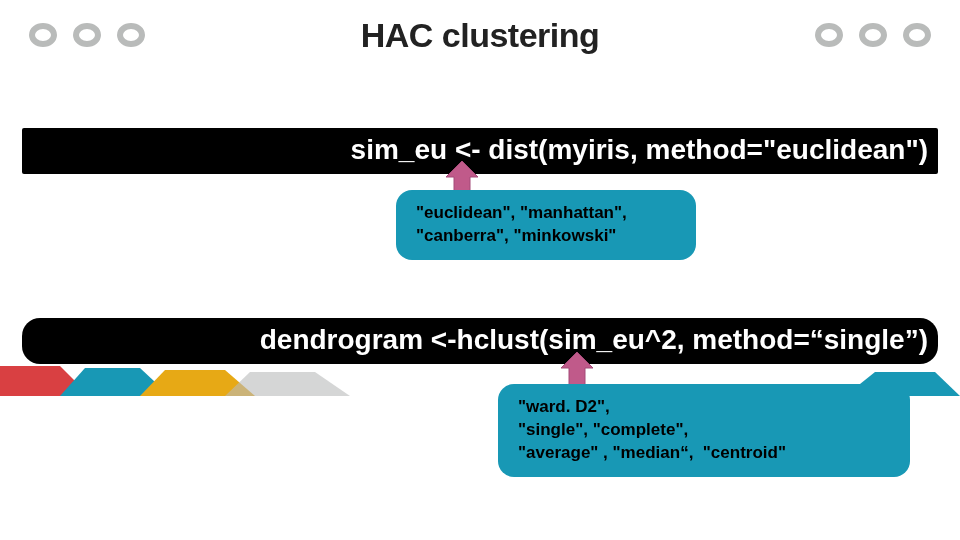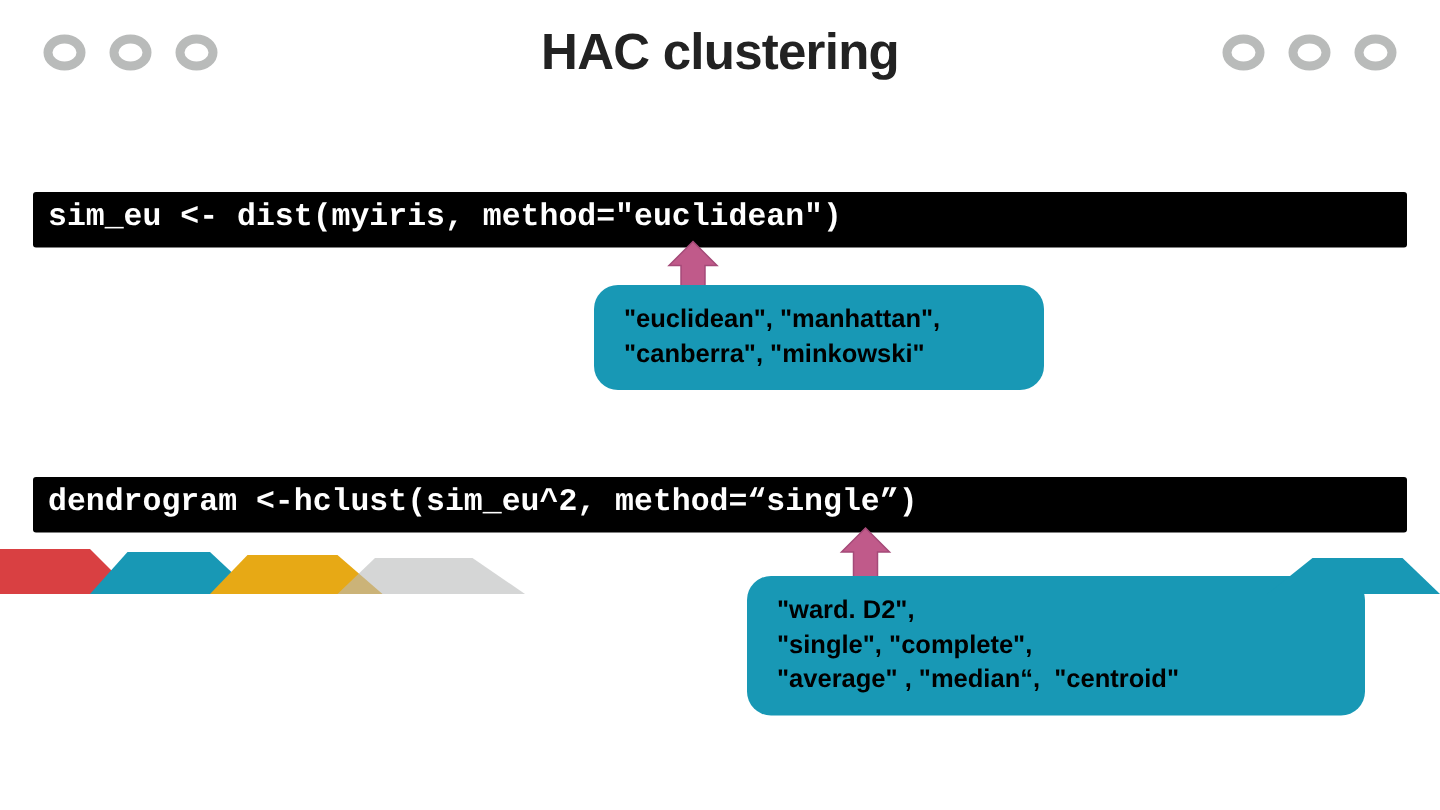--- a/index.html
+++ b/index.html
@@ -2,23 +2,23 @@
 <html><head>
 <meta charset="utf-8">
 <style>
   * { box-sizing: border-box; margin: 0; padding: 0; }
   html, body { width: 960px; height: 540px; font-family: "Segoe UI", Arial, sans-serif; background: #fff; overflow: hidden; }
   .slide { position: relative; width: 960px; height: 396px; }
   .title-row { display: flex; align-items: center; justify-content: space-between; padding: 6px 28px 0 28px; height: 64px; }
   .ooo { display: flex; gap: 14px; }
   .ooo svg { display: block; }
   .title { font-size: 34px; font-weight: 600; color: #222; letter-spacing: -0.5px; }
-  .codebar { position: absolute; left: 22px; right: 22px; background: #000; color: #fff; font-family: Liberation Mono, monospace; font-weight: bold; font-size: 21px; padding: 6px 10px 8px 10px; border-radius: 2px; }
+  .codebar { position: absolute; left: 22px; right: 22px; background: #000; color: #fff; font-family: Liberation Sans, sans-serif; font-weight: bold; font-size: 28px; padding: 6px 10px 8px 10px; border-radius: 2px; text-align: right; }
   .code1 { top: 128px; }
-  .code2 { top: 318px; }
+  .code2 { top: 318px; border-radius: 18px; }
   .arrow { position: absolute; }
   .arrow1 { top: 157px; left: 440px; }
   .arrow2 { top: 348px; left: 555px; }
   .callout { position: absolute; background: #1898b5; color: #000; font-family: Arial, sans-serif; font-weight: bold; font-size: 17px; line-height: 1.35; padding: 12px 20px; border-radius: 16px; }
   .call1 { top: 190px; left: 396px; width: 300px; }
   .call2 { top: 384px; left: 498px; width: 412px; }
   .footer-shapes { position: absolute; left: 0; bottom: 0; width: 960px; height: 40px; pointer-events: none; }
 </style>
 </head>
 <body>

